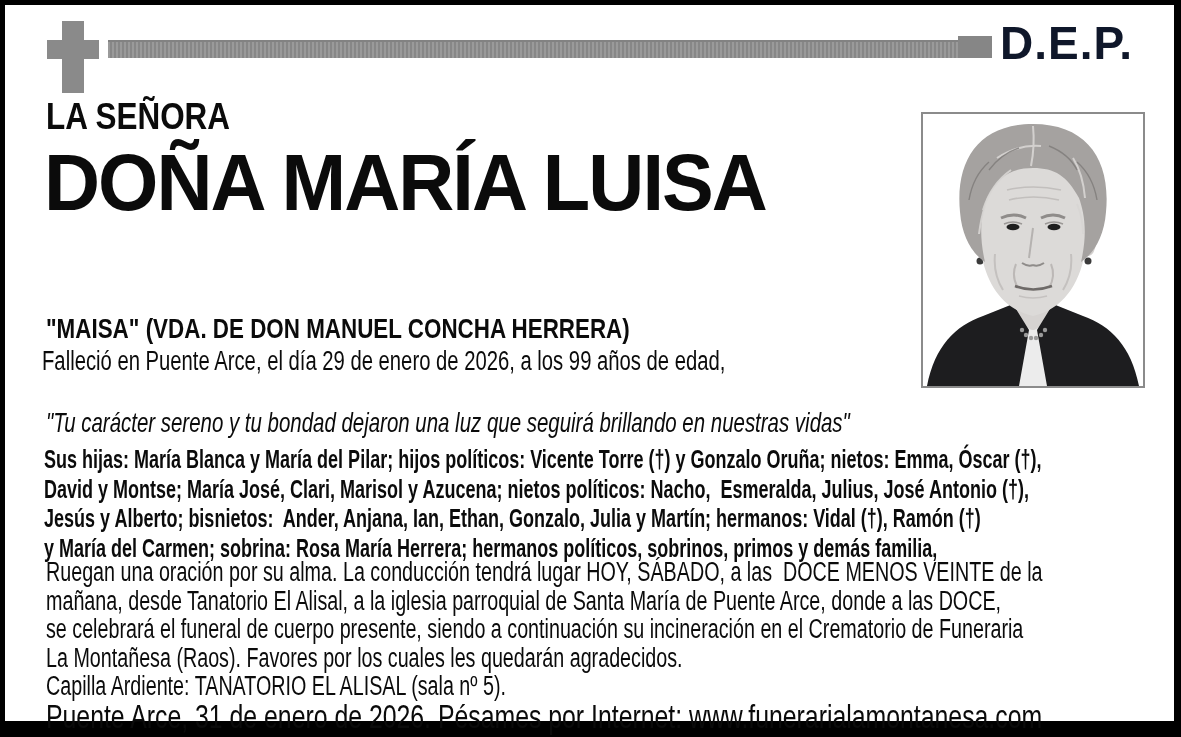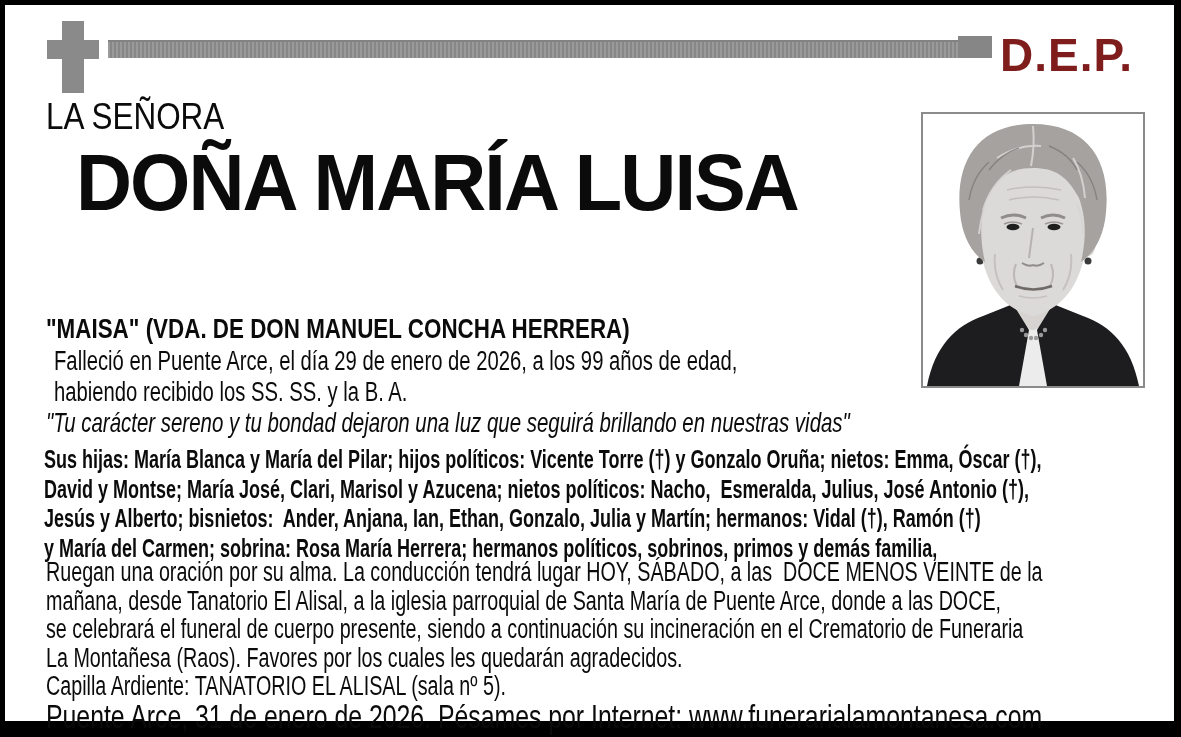--- a/index.html
+++ b/index.html
@@ -13,34 +13,34 @@
   .frame-right{position:absolute;left:1174px;top:0;width:7px;height:737px;background:#000;}
   .frame-bottom{position:absolute;left:0;top:721px;width:1181px;height:16px;background:#000;}
 
   
   .cross-v{position:absolute;left:62px;top:21px;width:22px;height:72px;background:#8a8a8a;}
   .cross-h{position:absolute;left:47px;top:40px;width:52px;height:19px;background:#8a8a8a;}
   .hbar-mid{position:absolute;left:108px;top:40px;width:852px;height:16px;background:#919191;
     background-image:repeating-linear-gradient(90deg,#9a9a9a 0 2px,#878787 2px 4px);
     border-top:2px solid #828282;}
   .hbar-cap{position:absolute;left:958px;top:36px;width:34px;height:22px;background:#868686;}
-  .dep{position:absolute;left:1000px;top:28px;font-size:46px;font-weight:700;color:#7f1d1d;letter-spacing:1px;}
+  .dep{position:absolute;left:1000px;top:16px;font-size:46px;font-weight:700;color:#0f172a;letter-spacing:1px;}
 
   
   .photo{position:absolute;left:921px;top:112px;width:220px;height:272px;border:2px solid #8b8b8b;background:#fff;}
 
   
   .cond{display:inline-block;transform-origin:0 50%;white-space:pre;}
-  .honorific{position:absolute;left:46px;top:96px;font-size:37px;font-weight:400;}
+  .honorific{position:absolute;left:46px;top:96px;font-size:37px;font-weight:700;}
   .honorific .cond{transform:scaleX(.85);}
-  .title{position:absolute;left:44px;top:138px;font-size:80px;font-weight:700;line-height:90px;letter-spacing:-2px;margin-left:32px;}
+  .title{position:absolute;left:44px;top:138px;font-size:80px;font-weight:700;line-height:90px;letter-spacing:-2px;}
   .title .cond{transform:scaleX(.97);}
   .alias{position:absolute;left:46px;top:313px;font-size:28px;font-weight:700;}
   .alias .cond{transform:scaleX(.80);}
-  .death{position:absolute;left:54px;top:346px;font-size:27px;line-height:31px;}
+  .death{position:absolute;left:42px;top:346px;font-size:27px;line-height:31px;}
   .death .cond{transform:scaleX(.75);}
   .quote{position:absolute;left:46px;top:407px;font-size:28px;font-style:italic;}
   .quote .cond{transform:scaleX(.73);}
   .family{position:absolute;left:44px;top:445px;font-size:25px;font-weight:700;line-height:29.5px;}
   .family .cond{transform:scaleX(.72);}
   .funeral{position:absolute;left:46px;top:558px;font-size:27px;line-height:28.6px;}
   .funeral .cond{transform:scaleX(.73);}
   .footerline{position:absolute;left:46px;top:697px;font-size:34px;}
   .footerline .cond{transform:scaleX(.73);}
 </style>
@@ -136,21 +136,20 @@
 <div class="title">
   <div><span class="cond">DOÑA MARÍA LUISA</span></div>
 </div>
 
 <div class="alias">
   <span class="cond">"MAISA" (VDA. DE DON MANUEL CONCHA HERRERA)</span>
 </div>
 
 <div class="death">
   <div><span class="cond">Falleció en Puente Arce, el día 29 de enero de 2026, a los 99 años de edad,</span></div>
-  <div><span class="cond">habiendo recibido los SS. SS. y la B. A.</span></div>
 </div>
 
 <div class="quote">
   <span class="cond">"Tu carácter sereno y tu bondad dejaron una luz que seguirá brillando en nuestras vidas"</span>
 </div>
 
 <div class="family">
   <div><span class="cond">Sus hijas: María Blanca y María del Pilar; hijos políticos: Vicente Torre (†) y Gonzalo Oruña; nietos: Emma, Óscar (†),</span></div>
   <div><span class="cond">David y Montse; María José, Clari, Marisol y Azucena; nietos políticos: Nacho,  Esmeralda, Julius, José Antonio (†),</span></div>
   <div><span class="cond">Jesús y Alberto; bisnietos:  Ander, Anjana, Ian, Ethan, Gonzalo, Julia y Martín; hermanos: Vidal (†), Ramón (†)</span></div>

